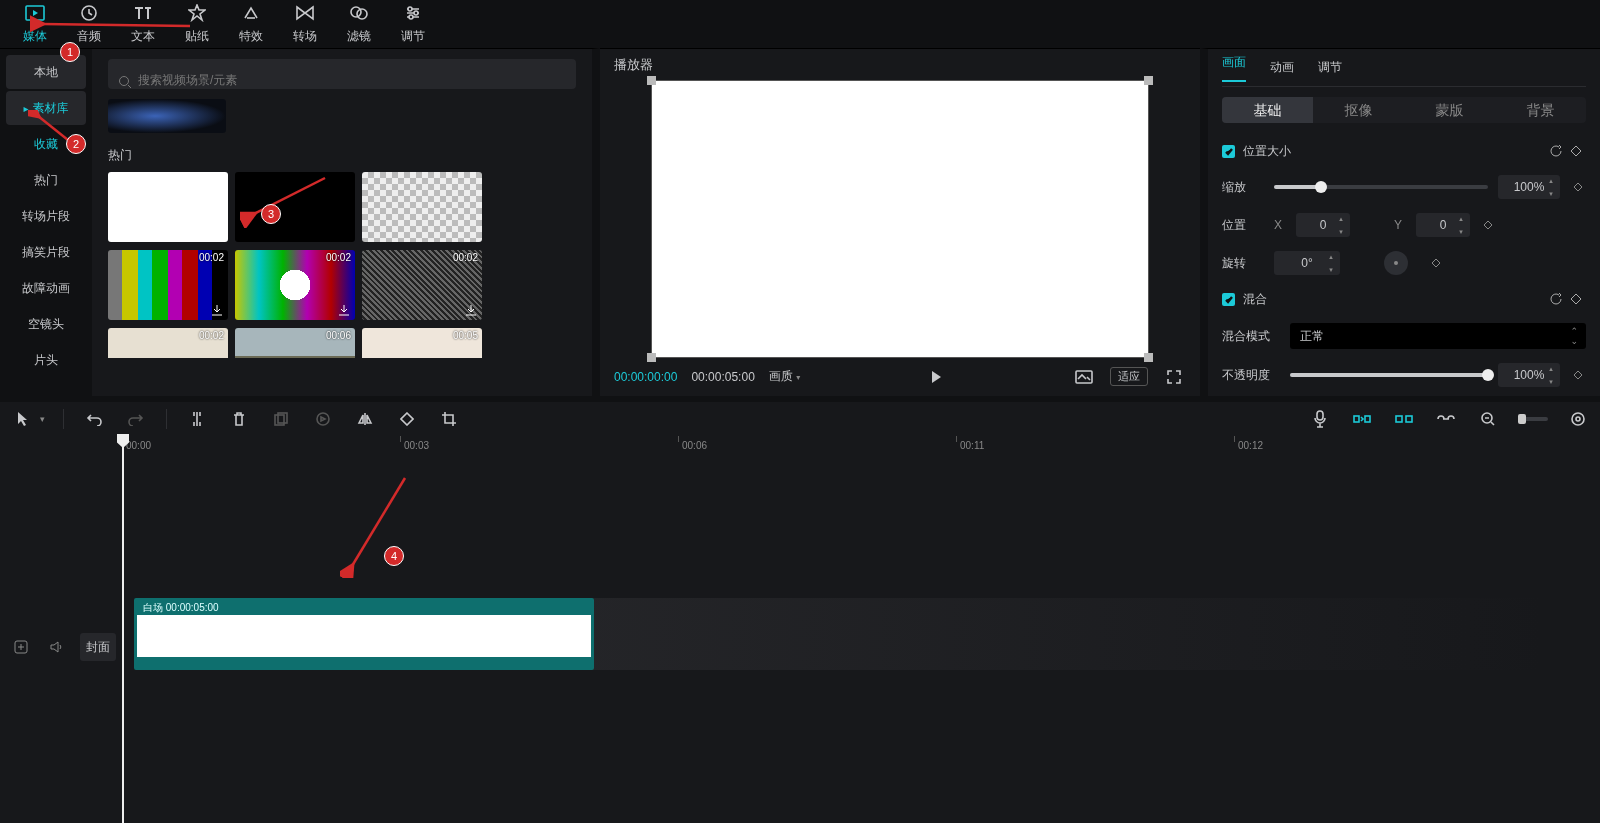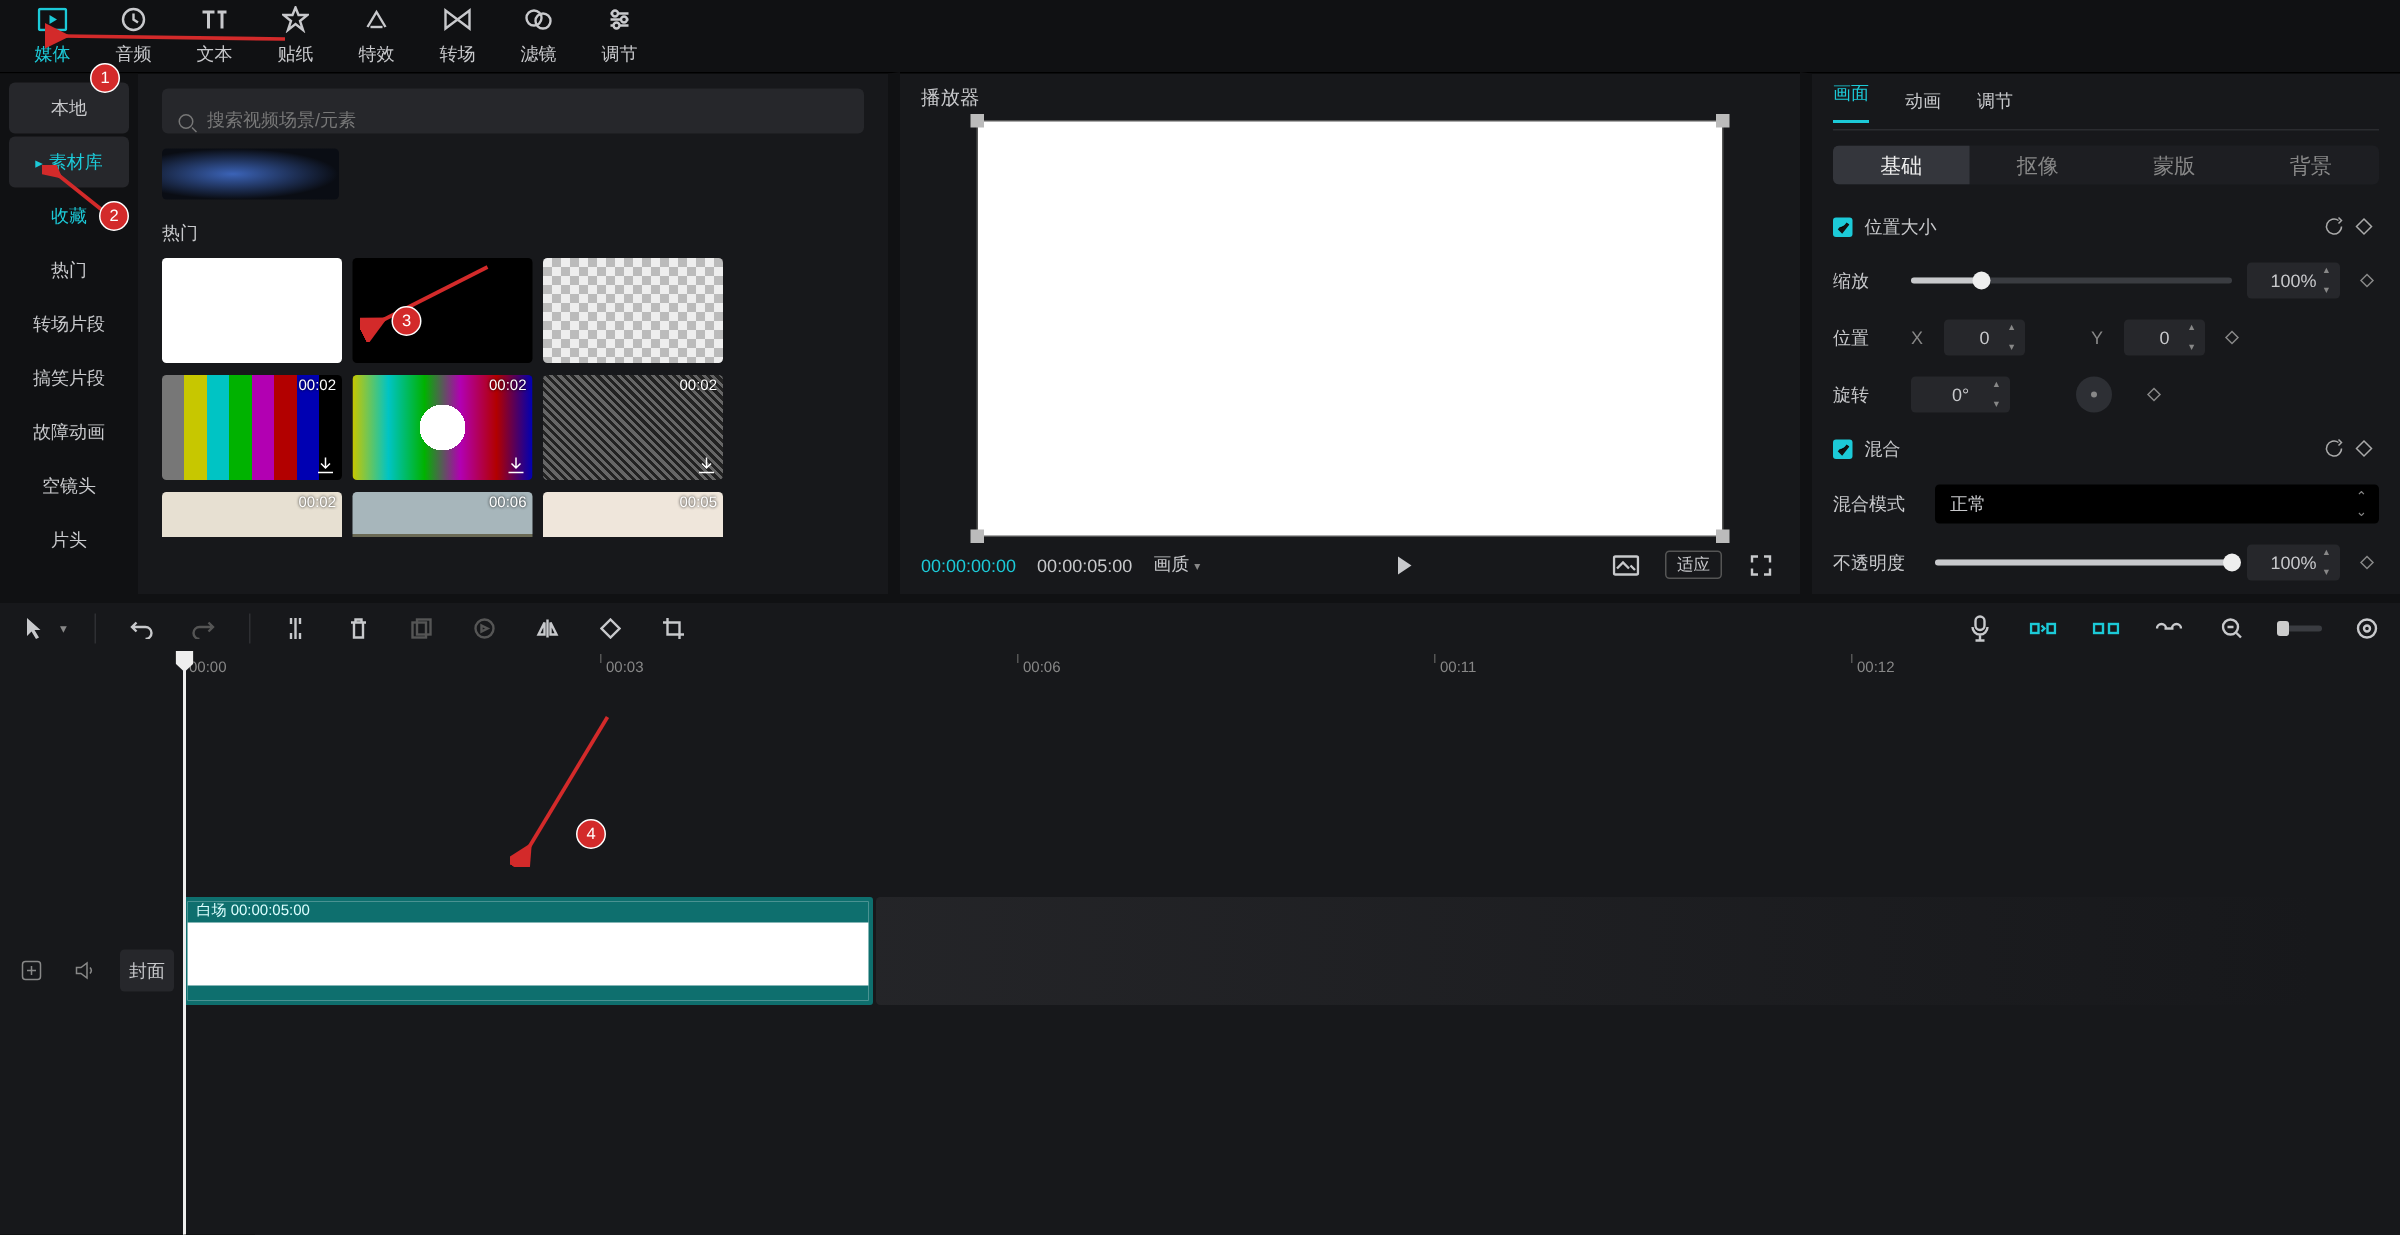--- a/index.html
+++ b/index.html
@@ -612,21 +612,21 @@
           <svg width="16" height="14">
             <path d="M2 5 H5 L9 2 V12 L5 9 H2 Z"></path>
             <path d="M11 5 A3 3 0 0 1 11 9"></path>
           </svg>
         </div>
     <div class="cover-btn">封面</div>
   </div>
 
   <div class="track-area">
     <div class="track-add" style="top:140px; left:466px;"></div>
-    <div class="clip" style="left:4px; top:140px; width:460px; height:72px">
+    <div class="clip" style="left:16px; top:140px; width:460px; height:72px">
       <div class="cliphead">白场   00:00:05:00</div>
       <div class="clipfoot"></div>
     </div>
   </div>
 </div>
 
 <div class="playhead-full" style="top:0">
   <div class="playhead" style="height:389px">
         <div class="head"></div>
       </div>

